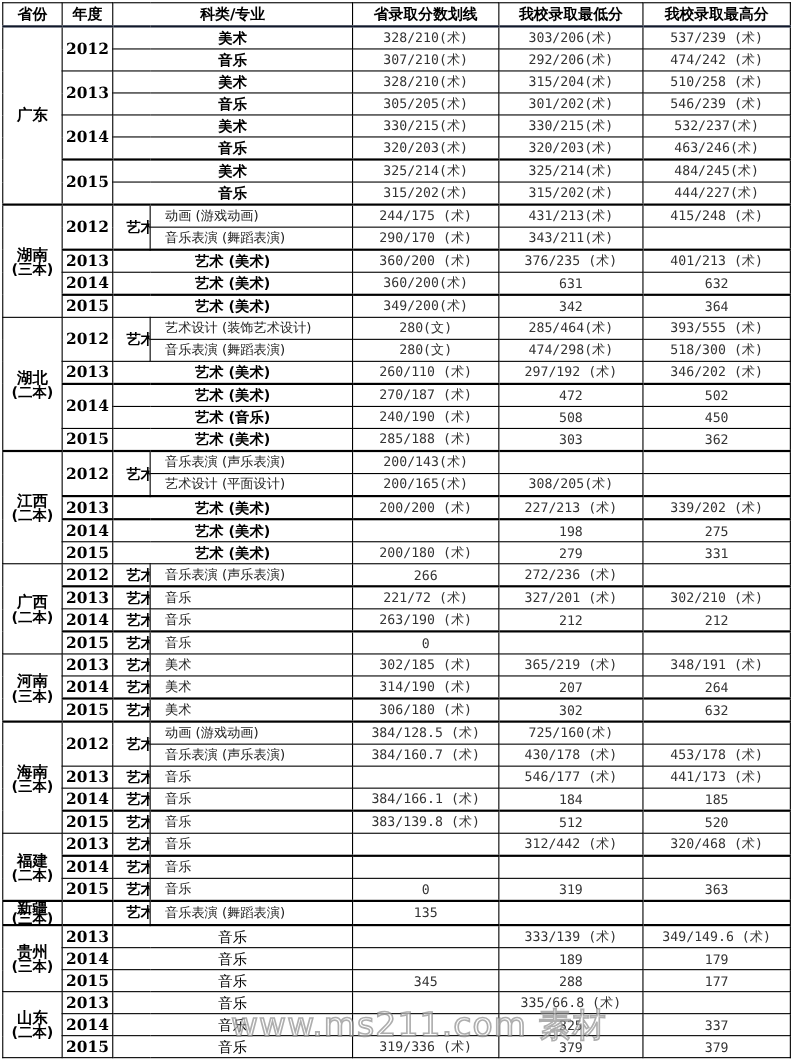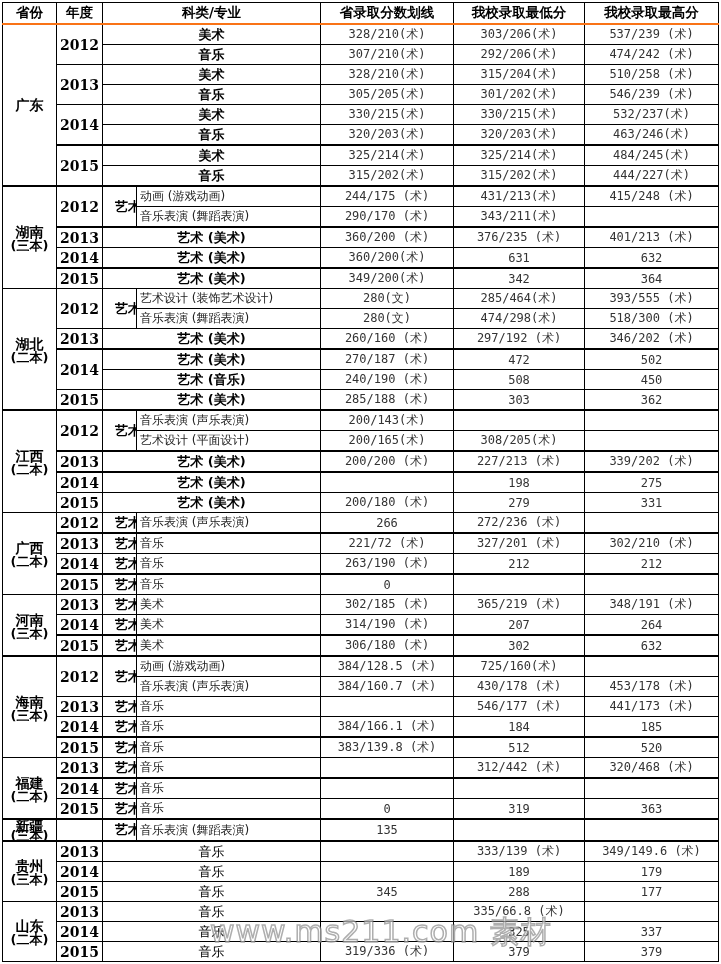--- a/index.html
+++ b/index.html
@@ -1,25 +1,25 @@
 <!DOCTYPE html>
 <html><head>
 <meta charset="utf-8">
 <style>
   html, body { margin: 0; padding: 0; background: #ffffff; }
   body { width: 721px; height: 964px; overflow: hidden; position: relative; font-family: "DejaVu Sans", sans-serif; color: #000; }
   table { border-collapse: collapse; position: absolute; left: 2px; top: 2px; width: 716px; table-layout: fixed; }
   td, th { border: 1px solid #000; padding: 0; height: 19px; font-size: 12.5px; text-align: center; vertical-align: middle; white-space: nowrap; overflow: hidden; }
-  th { font-weight: bold; font-size: 13.5px; height: 20px; border-bottom: 2px solid #f97316; }
+  th { font-weight: bold; font-size: 13.5px; height: 20px; border-bottom: 2px solid #0f172a; }
   .prov { font-weight: bold; font-size: 14px; line-height: 16px; }
   .prov .tier { display: block; font-size: 13px; font-weight: bold; line-height: 11px; }
   .year { font-family: "DejaVu Serif", serif; font-weight: bold; font-size: 14px; }
   .cat { font-weight: bold; font-size: 13px; }
   .art { font-weight: bold; font-size: 13px; padding-left: 12px; }
-  .sub { text-align: left; padding-left: 3px; font-size: 12px; color: #222; }
+  .sub { text-align: left; padding-left: 13px; font-size: 12px; color: #222; }
   .val { font-family: "DejaVu Sans Mono", monospace; font-size: 12px; color: #333; }
   tr.thick-top td { border-top: 2px solid #000; }
   .watermark { position: absolute; left: 210px; top: 895px; font-family: "DejaVu Sans", sans-serif; font-weight: normal; font-size: 30px; color: rgba(255,255,255,0.55); -webkit-text-stroke: 1.5px rgba(120,120,120,0.6); letter-spacing: 1px; pointer-events: none; white-space: nowrap; margin-top: 17px; }
 </style>
 </head>
 <body>
 
 <table>
   <colgroup>
     <col style="width:54px">
@@ -144,21 +144,21 @@
     </tr>
     <tr>
       <td class="sub">音乐表演 (舞蹈表演)</td>
       <td class="val">280(文)</td>
       <td class="val">474/298(术)</td>
       <td class="val">518/300 (术)</td>
     </tr>
     <tr>
       <td class="year">2013</td>
       <td colspan="2" class="cat">艺术 (美术)</td>
-      <td class="val">260/160 (术)</td>
+      <td class="val">260/110 (术)</td>
       <td class="val">297/192 (术)</td>
       <td class="val">346/202 (术)</td>
     </tr>
     <tr class="thick-top">
       <td rowspan="2" class="year">2014</td>
       <td colspan="2" class="cat">艺术 (美术)</td>
       <td class="val">270/187 (术)</td>
       <td class="val">472</td>
       <td class="val">502</td>
     </tr>

